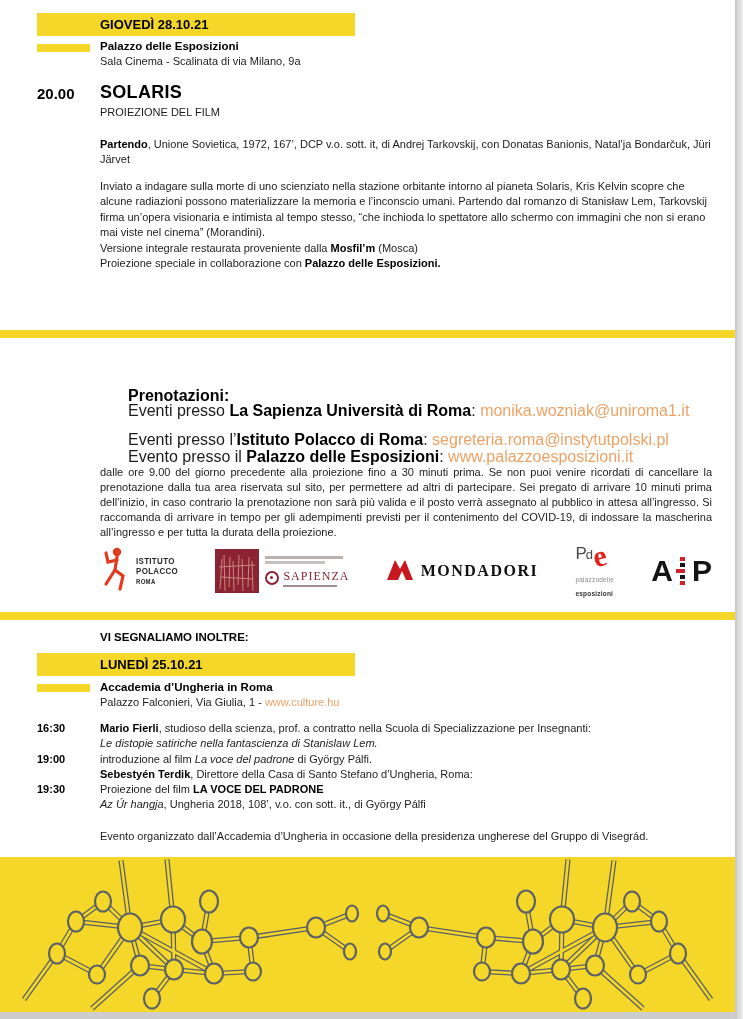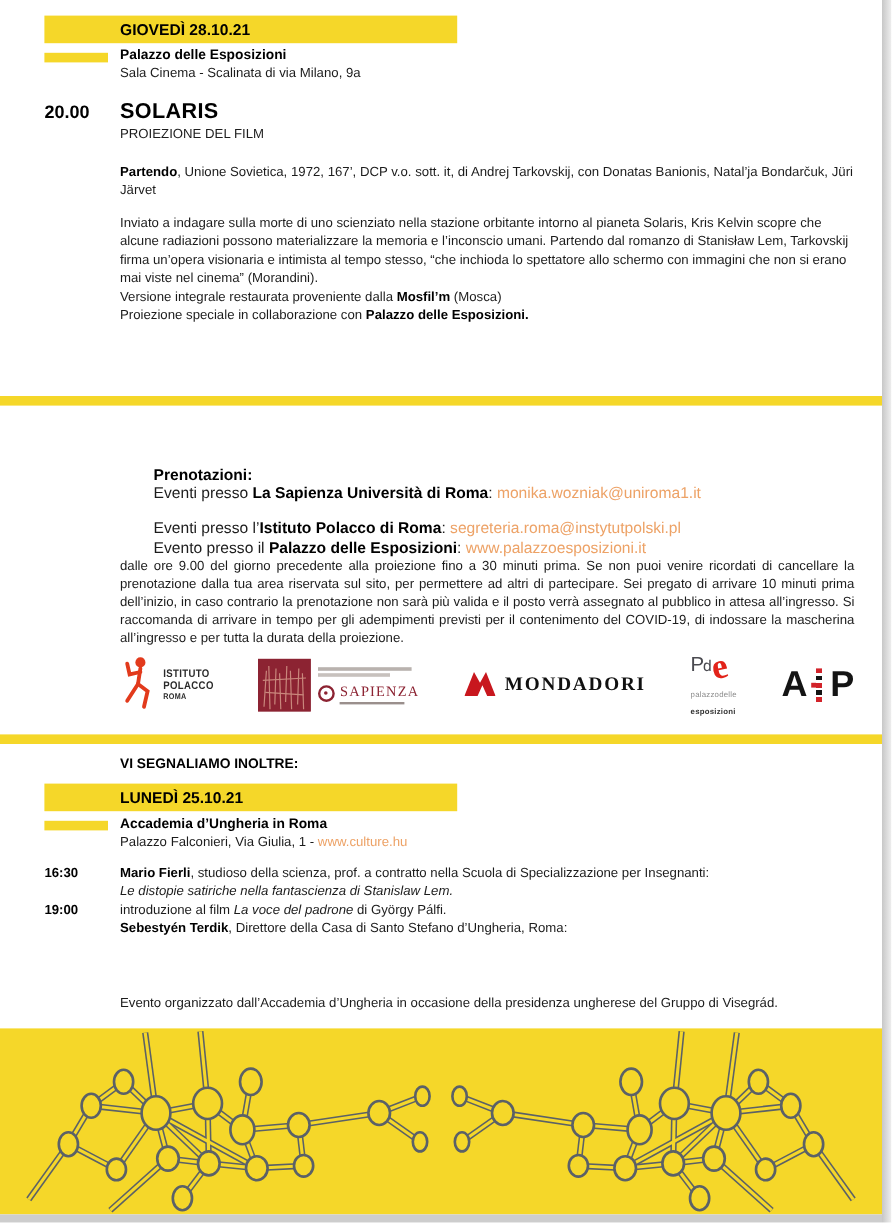--- a/index.html
+++ b/index.html
@@ -3,40 +3,40 @@
 <meta charset="utf-8">
 <style>
   * { margin:0; padding:0; box-sizing:border-box; }
   html,body { background:#ffffff; }
   body { font-family:"Liberation Sans","DejaVu Sans",sans-serif; color:#1c1c1c; }
   .page { position:relative; width:743px; height:1019px; background:#fff; overflow:hidden; }
 
   .abs { position:absolute; }
 
   
-  .banner { left:37px; width:344px; height:23px; background:#F5D729;
+  .banner { left:37px; width:318px; height:23px; background:#F5D729;
             font-weight:bold; font-size:13px; line-height:23px; padding-left:63px; color:#000; }
   .venue-bar { left:37px; width:53px; height:8px; background:#F5D729; }
   .divider { left:0; width:735px; height:8px; background:#F5D729; }
 
   .body-text { font-size:11px; line-height:15.4px; color:#1c1c1c; }
   b, .bold { font-weight:bold; color:#000; }
   i, .ital { font-style:italic; }
   .link { color:#EDA266; text-decoration:none; cursor:pointer; }
 
   .venue-name { font-weight:bold; font-size:11.5px; line-height:15px; color:#000; }
   .venue-sub  { font-size:11px; line-height:15px; }
 
   .time-big { font-weight:bold; font-size:15px; color:#000; }
   .film-title { font-weight:bold; font-size:18px; letter-spacing:.3px; line-height:19px; color:#000; }
   .film-sub { font-size:11px; margin-top:4px; }
 
   .notice-line { font-weight:bold; font-size:10.8px; line-height:15.2px; white-space:nowrap; color:#000; }
 
-  .booking-row { font-size:13px; line-height:15.4px;padding-left:28px; }
+  .booking-row { font-size:16px; line-height:15.4px;padding-left:28px; }
   .details { font-size:11px; line-height:15.2px; width:612px; text-align:justify; }
 
   
   .logos { left:100px; top:543px; width:612px; height:56px; display:flex; align-items:center; justify-content:space-between; }
   .logo { display:flex; align-items:center; gap:6px; }
   .ip-text { font-size:8px; font-weight:bold; line-height:9px; letter-spacing:.3px; color:#2a2a2a; transform:scaleY(1.15); }
   .ip-text .rm { font-size:6px; }
   .sap-art { width:44px; height:44px; background:#8C2332; position:relative; overflow:hidden; }
   .sap-art svg { display:block; }
   .sap-right { display:flex; flex-direction:column; gap:2px; }
@@ -222,20 +222,27 @@
     </div>
 
     <div class="sched-row">
       <div class="sched-time">19:00</div>
       <div class="sched-body">
         <div><span>introduzione al film </span><i>La voce del padrone</i><span> di György Pálfi.</span></div>
         <div><span></span><b>Sebestyén Terdik</b><span>, Direttore della Casa di Santo Stefano d’Ungheria, Roma:</span></div>
       </div>
     </div>
 
+    <div class="sched-row">
+      <div class="sched-time">19:30</div>
+      <div class="sched-body">
+        <div><span>Proiezione del film </span><b>LA VOCE DEL PADRONE</b><span></span></div>
+        <div><span></span><i>Az Úr hangja</i><span>, Ungheria 2018, 108’, v.o. con sott. it., di György Pálfi</span></div>
+      </div>
+    </div>
 
   </div>
 
   <div class="abs body-text" style="left:100px; top:829px; width:612px;">Evento organizzato dall’Accademia d’Ungheria in occasione della presidenza ungherese del Gruppo di Visegrád.</div>
 
   <div class="abs band">
     <svg width="735" height="155" viewBox="0 0 735 154">
       <defs>
         <g id="net-edges">
           <line x1="103" y1="44" x2="76" y2="64"></line>

